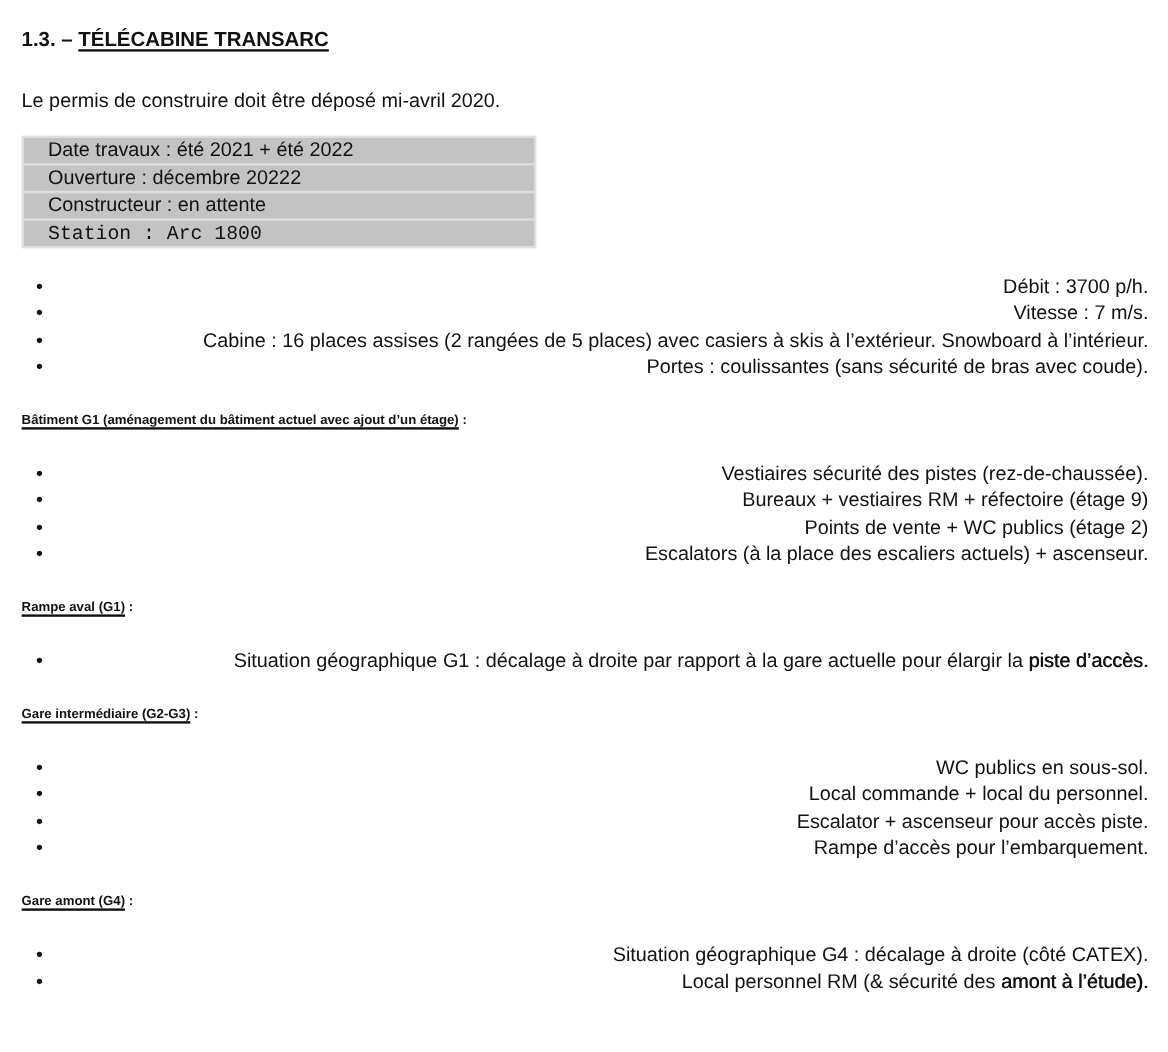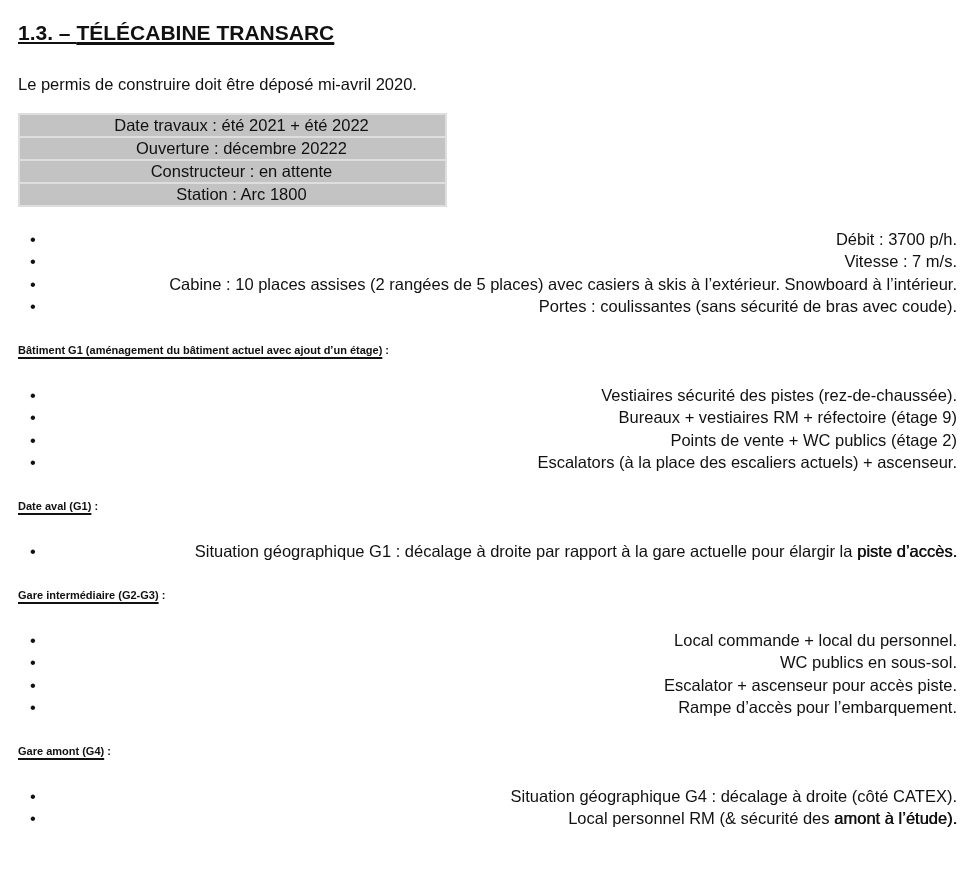--- a/index.html
+++ b/index.html
@@ -9,47 +9,45 @@
     background: #ffffff;
     color: #111111;
     font-family: "Liberation Sans", sans-serif;
     font-size: 16.5px;
     line-height: 22.4px;
     overflow: hidden;
   }
   .doc { padding: 22px 16px 0 18px; }
 
   .title {
-    font-size: 21px;
+    font-size: 17px;
     font-weight: 700;
     margin: 0 0 29px 0;
     white-space: pre;
-    text-decoration: underline;
   }
   .u {
     text-decoration: underline;
     text-decoration-thickness: 1.6px;
     text-underline-offset: 2.5px;
   }
 
   .intro { margin: 0 0 17px 0; }
 
   .info-table {
     width: 425px;
     border: 2px solid #dedede;
     margin: 0 0 21px 0;
   }
   .info-row {
     background: #c3c3c3;
     line-height: 21px;
     padding: 0 2px 0 20px;
     border-bottom: 2px solid #dedede;
-    text-align: center;
   }
-  .info-row:last-child { border-bottom: none; }
+  .info-row:last-child { border-bottom: none; font-family: Liberation Mono, monospace; }
 
   ul.blist {
     list-style: none;
     margin: 0 0 22px 0;
     padding: 0;
   }
   ul.blist li {
     position: relative;
     padding-left: 30px;
     margin: 0;
@@ -85,44 +83,44 @@
   <div class="info-table">
     <div class="info-row">Date travaux : été 2021 + été 2022</div>
     <div class="info-row">Ouverture : décembre 20222</div>
     <div class="info-row">Constructeur : en attente</div>
     <div class="info-row">Station : Arc 1800</div>
   </div>
 
   <ul class="blist">
     <li>Débit : 3700 p/h.</li>
     <li>Vitesse : 7 m/s.</li>
-    <li>Cabine : 10 places assises (2 rangées de 5 places) avec casiers à skis à l’extérieur. Snowboard à l’intérieur.</li>
+    <li>Cabine : 16 places assises (2 rangées de 5 places) avec casiers à skis à l’extérieur. Snowboard à l’intérieur.</li>
     <li>Portes : coulissantes (sans sécurité de bras avec coude).</li>
   </ul>
 
   <h2 class="section-heading"><span class="u">Bâtiment G1 (aménagement du bâtiment actuel avec ajout d’un étage)</span><span> :</span></h2>
 
   <ul class="blist">
     <li>Vestiaires sécurité des pistes (rez-de-chaussée).</li>
     <li>Bureaux + vestiaires RM + réfectoire (étage 9)</li>
     <li>Points de vente + WC publics (étage 2)</li>
     <li>Escalators (à la place des escaliers actuels) + ascenseur.</li>
   </ul>
 
-  <h2 class="section-heading"><span class="u">Date aval (G1)</span><span> :</span></h2>
+  <h2 class="section-heading"><span class="u">Rampe aval (G1)</span><span> :</span></h2>
 
   <ul class="blist">
     <li><span>Situation géographique G1 : décalage à droite par rapport à la gare actuelle pour élargir la </span><span class="hv">piste d’accès.</span></li>
   </ul>
 
   <h2 class="section-heading"><span class="u">Gare intermédiaire (G2-G3)</span><span> :</span></h2>
 
   <ul class="blist">
+    <li>WC publics en sous-sol.</li>
     <li>Local commande + local du personnel.</li>
-    <li>WC publics en sous-sol.</li>
     <li>Escalator + ascenseur pour accès piste.</li>
     <li>Rampe d’accès pour l’embarquement.</li>
   </ul>
 
   <h2 class="section-heading"><span class="u">Gare amont (G4)</span><span> :</span></h2>
 
   <ul class="blist">
     <li>Situation géographique G4 : décalage à droite (côté CATEX).</li>
     <li><span>Local personnel RM (&amp; sécurité des </span><span class="hv">amont à l’étude).</span></li>
   </ul>

